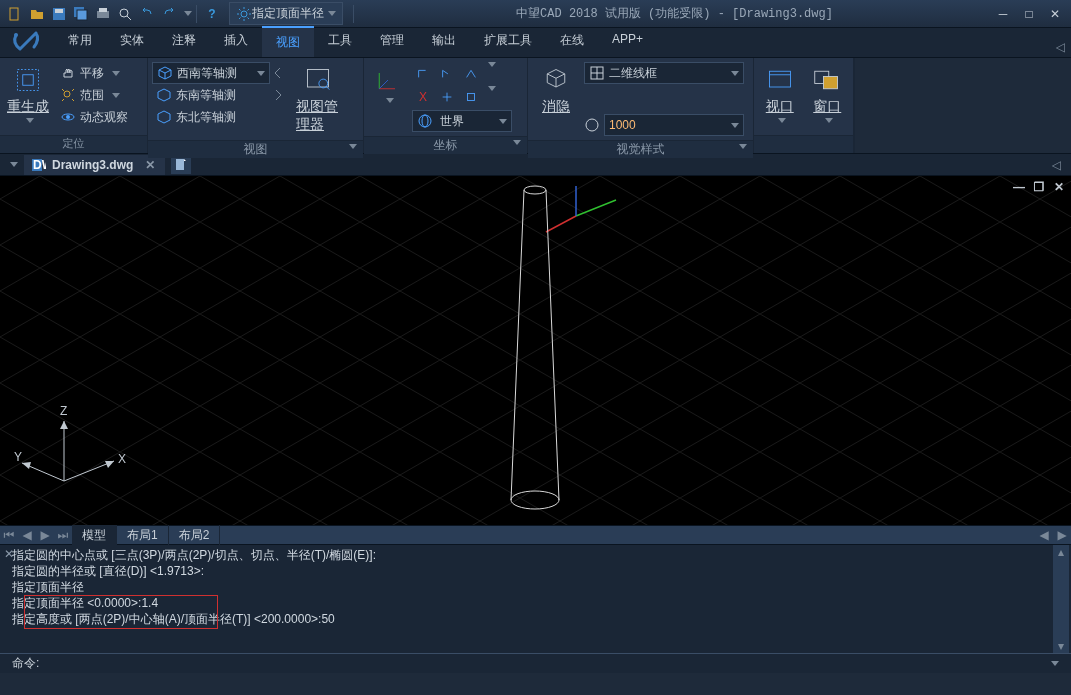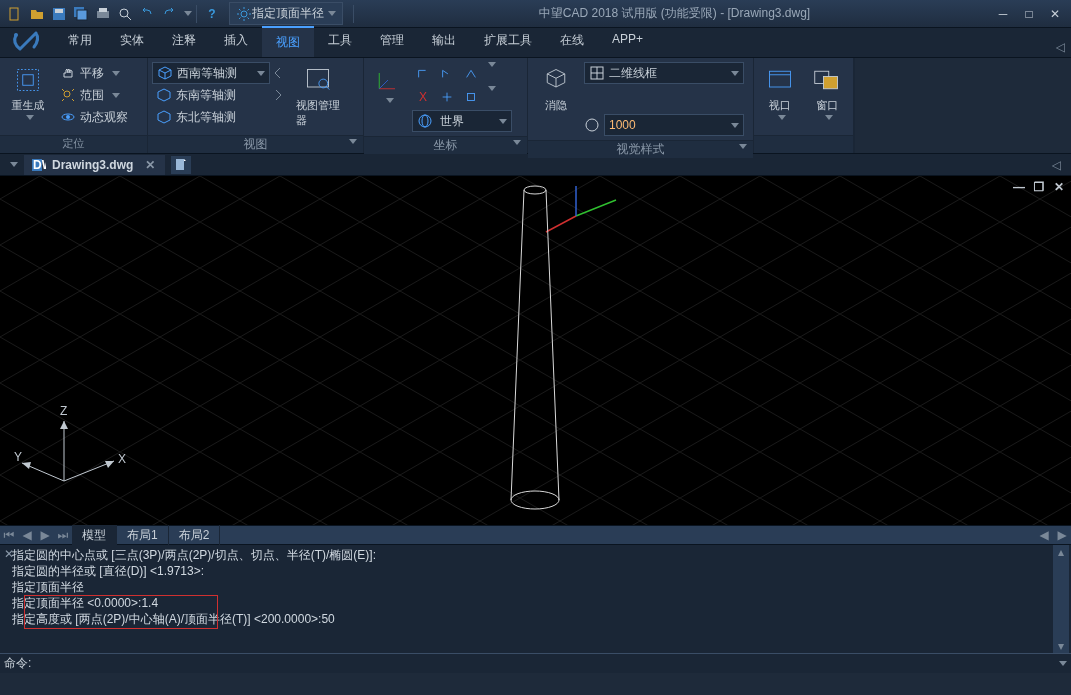--- a/index.html
+++ b/index.html
@@ -3,39 +3,39 @@
 <meta charset="utf-8">
 <style>
 * { margin:0; padding:0; box-sizing:border-box; font-family:"Microsoft YaHei","SimSun",sans-serif; font-size:12px; }
 body { background:#1e2a3a; width:1071px; height:695px; overflow:hidden; color:#c8d0d8; }
 
 
 .titlebar { height:28px; background:linear-gradient(#2a3d56,#1f2d40); display:flex; align-items:center; padding:0 4px; border-bottom:1px solid #0a1420; }
 .qat-btn { width:20px; height:20px; display:flex; align-items:center; justify-content:center; margin:0 1px; cursor:pointer; }
 .qat-sep { width:1px; height:18px; background:#3a4d66; margin:0 4px; }
 .workspace-dd { display:flex; align-items:center; background:#2a3d56; padding:2px 6px; margin:0 6px; cursor:pointer; border:1px solid #3a4d66; }
-.title-text { flex:1; text-align:center; color:#9aa8b8; }
+.title-text { flex:1; text-align:center; color:#9aa8b8;font-family:Liberation Mono, monospace; }
 .win-btns { display:flex; gap:2px; }
 .win-btn { width:24px; height:18px; display:flex; align-items:center; justify-content:center; cursor:pointer; }
 
 
 .menubar { height:30px; background:#1a2636; display:flex; align-items:flex-end; padding-left:6px; border-bottom:1px solid #0a1420; }
 .logo { width:42px; height:30px; display:flex; align-items:center; justify-content:center; font-size:22px; font-style:italic; font-weight:bold; color:#3a7abd; margin-right:6px; }
 .mtab { padding:6px 14px 6px; color:#c8d0d8; cursor:pointer; }
 .mtab.active { background:#253348; color:#4aa0ff; border-top:2px solid #4aa0ff; }
 
 
 .ribbon { height:96px; background:#253348; display:flex; border-bottom:1px solid #0a1420; }
 .panel { border-right:1px solid #1a2636; display:flex; flex-direction:column; }
 .panel-body { flex:1; display:flex; align-items:flex-start; padding:4px; gap:4px; }
 .panel-title { height:18px; text-align:center; font-size:11px; color:#8a98a8; background:#1f2d40; border-top:1px solid #1a2636; position:relative; }
 .panel-title .arrow-dn { position:absolute; right:6px; top:3px; }
 .big-btn { width:48px; display:flex; flex-direction:column; align-items:center; justify-content:center; cursor:pointer; gap:2px; padding:2px; }
 .big-btn .icn { width:32px; height:32px; display:flex; align-items:center; justify-content:center; }
-.big-btn .lbl { font-size:11px; }
+.big-btn .lbl { font-size:14px;text-decoration:underline; }
 .sml-btn { display:flex; align-items:center; gap:4px; padding:2px 4px; cursor:pointer; height:22px; }
 .col { display:flex; flex-direction:column; }
 .dd-field { display:flex; align-items:center; background:#1a2636; border:1px solid #3a4d66; padding:2px 4px; height:22px; cursor:pointer; }
 .dd-field input { background:transparent; border:none; color:#fdba74; outline:none; width:100%; }
 .arrow-dn { width:0; height:0; border-left:4px solid transparent; border-right:4px solid transparent; border-top:5px solid #7a8898; display:inline-block; margin-left:4px; }
 
 
 .filetab-bar { height:22px; background:#1a2636; display:flex; align-items:center; padding:0 4px; border-bottom:1px solid #0a1420; }
 .filetab { display:flex; align-items:center; background:#253348; padding:2px 10px 2px 6px; gap:6px; font-family:"SimSun",monospace; font-weight:bold; color:#d0d8e0; }
 .filetab .x { color:#8a98a8; cursor:pointer; margin-left:6px; }
@@ -53,21 +53,21 @@
 .ltab { padding:2px 10px; cursor:pointer; color:#c8d0d8; border-right:1px solid #1a2636; }
 .ltab.active { background:#1a2636; font-weight:normal; }
 .layout-scroll { flex:1; }
 .layout-scroll-end { width:18px; display:flex; align-items:center; justify-content:center; color:#7a8898; }
 
 
 .cmd-area { background:#1a2636; height:128px; display:flex; flex-direction:column; font-family:"SimSun",monospace; font-size:13px; }
 .cmd-history { flex:1; overflow:hidden; padding:2px 4px; position:relative; }
 .cmd-line { color:#d0d8e0; line-height:16px; white-space:pre; }
 .hl-box { position:absolute; border:1px solid #d03030; left:24px; top:50px; width:194px; height:34px; pointer-events:none; }
-.cmd-input-row { height:20px; border-top:1px solid #3a4d66; display:flex; align-items:center; padding:0 4px; gap:20px; }
+.cmd-input-row { height:20px; border-top:1px solid #3a4d66; display:flex; align-items:center; padding:0 12px; gap:20px; }
 
 
 .svg16 { width:16px; height:16px; }
 .svg32 { width:28px; height:28px; }
 
 
 .ctrl-x { color:#8a98a8; }
 </style>
 </head>
 <body>

